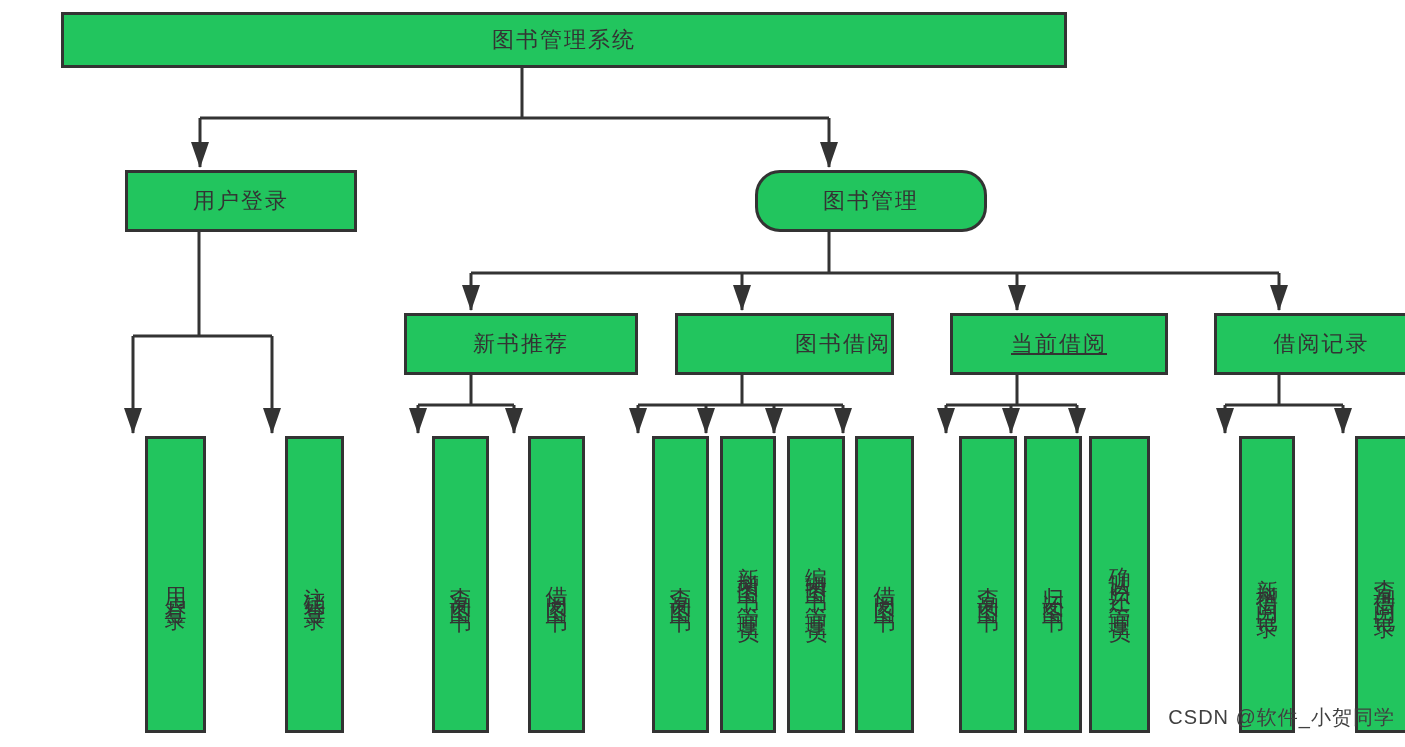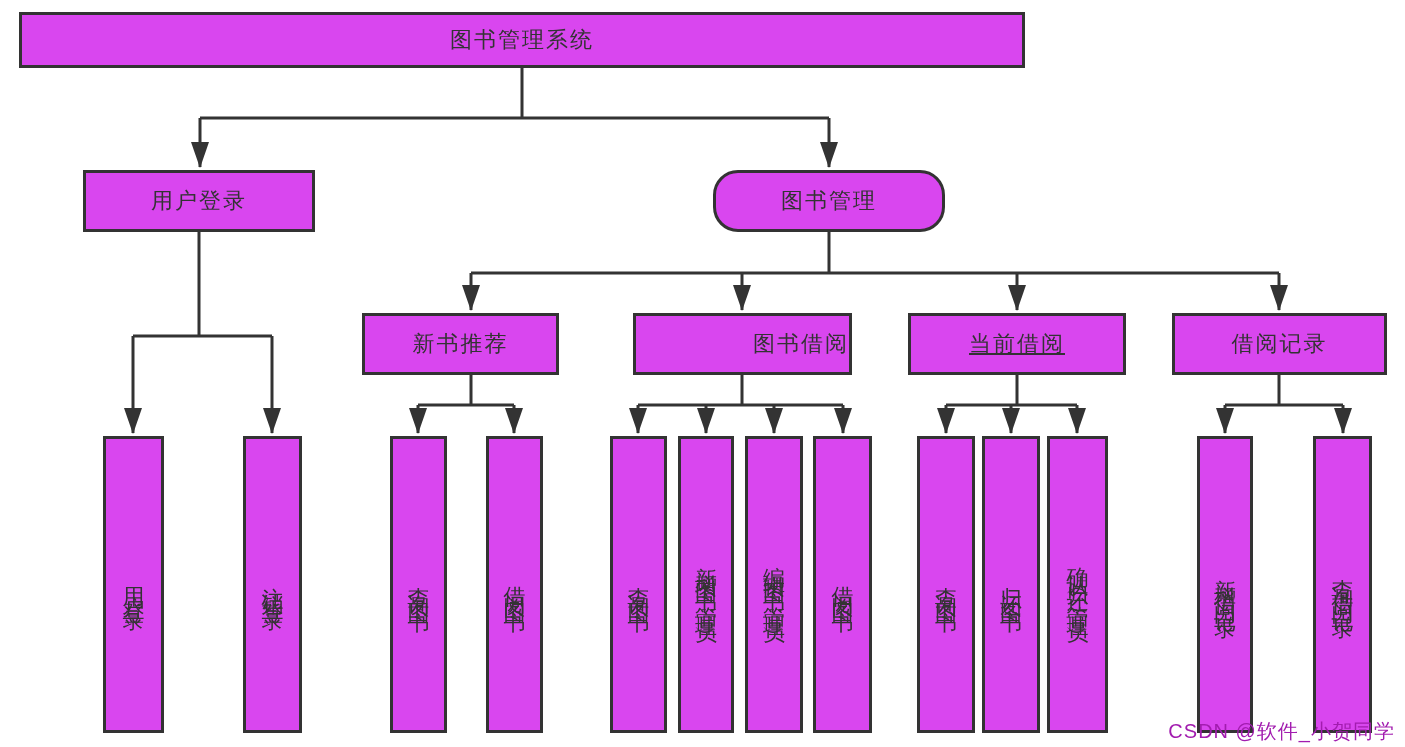--- a/index.html
+++ b/index.html
@@ -18,69 +18,70 @@
   .connectors {
     position: absolute;
     left: 0; top: 0;
     width: 1405px;
     height: 747px;
     z-index: 0;
   }
   .node {
     position: absolute;
     box-sizing: border-box;
-    background: #d946ef;
+    background: #22c55e;
     border: 3px solid #333333;
     display: flex;
     align-items: center;
     justify-content: center;
     color: #333333;
     z-index: 1;
+    margin-left: 42px;
   }
   .h-node {
     font-size: 22px;
     letter-spacing: 2px;
     white-space: nowrap;
   }
   .v-node .v-text {
     writing-mode: vertical-rl;
     text-orientation: mixed;
     font-size: 22px;
     letter-spacing: 8px;
     line-height: 1;
     white-space: nowrap;
   }
   
   .n-root            { left: 19px;   top: 12px;  width: 1006px; height: 56px; }
   .n-user-login      { left: 83px;   top: 170px; width: 232px;  height: 62px; }
   .n-book-mgmt       { left: 713px;  top: 170px; width: 232px;  height: 62px; border-radius: 25px; }
-  .n-new-book-rec    { left: 362px;  top: 313px; width: 197px;  height: 62px; }
+  .n-new-book-rec    { left: 362px;  top: 313px; width: 234px;  height: 62px; }
   .n-book-borrow     { left: 633px;  top: 313px; width: 219px;  height: 62px; justify-content: flex-end; }
   .n-current-borrow  { left: 908px;  top: 313px; width: 218px;  height: 62px; text-decoration: underline; }
   .n-borrow-records  { left: 1172px; top: 313px; width: 215px;  height: 62px; }
   .leaf              { top: 436px; height: 297px; }
   .n-leaf-user-login { left: 103px;  width: 61px; }
   .n-leaf-logout     { left: 243px;  width: 59px; }
   .n-leaf-nbr-query  { left: 390px;  width: 57px; }
   .n-leaf-nbr-borrow { left: 486px;  width: 57px; }
   .n-leaf-bb-query   { left: 610px;  width: 57px; }
   .n-leaf-bb-add     { left: 678px;  width: 56px; }
   .n-leaf-bb-edit    { left: 745px;  width: 58px; }
   .n-leaf-bb-borrow  { left: 813px;  width: 59px; }
   .n-leaf-cb-query   { left: 917px;  width: 58px; }
   .n-leaf-cb-return  { left: 982px;  width: 58px; }
   .n-leaf-cb-confirm { left: 1047px; width: 61px; }
   .n-leaf-br-add     { left: 1197px; width: 56px; }
   .n-leaf-br-query   { left: 1313px; width: 59px; }
   .watermark {
     position: absolute;
     right: 10px;
-    bottom: 2px;
+    bottom: 16px;
     font-size: 20px;
-    color: #a21caf;
+    color: #404040;
     z-index: 2;
     letter-spacing: 1px;
     white-space: nowrap;
   }
 </style>
 </head>
 <body>
 
 <div class="canvas">
 

